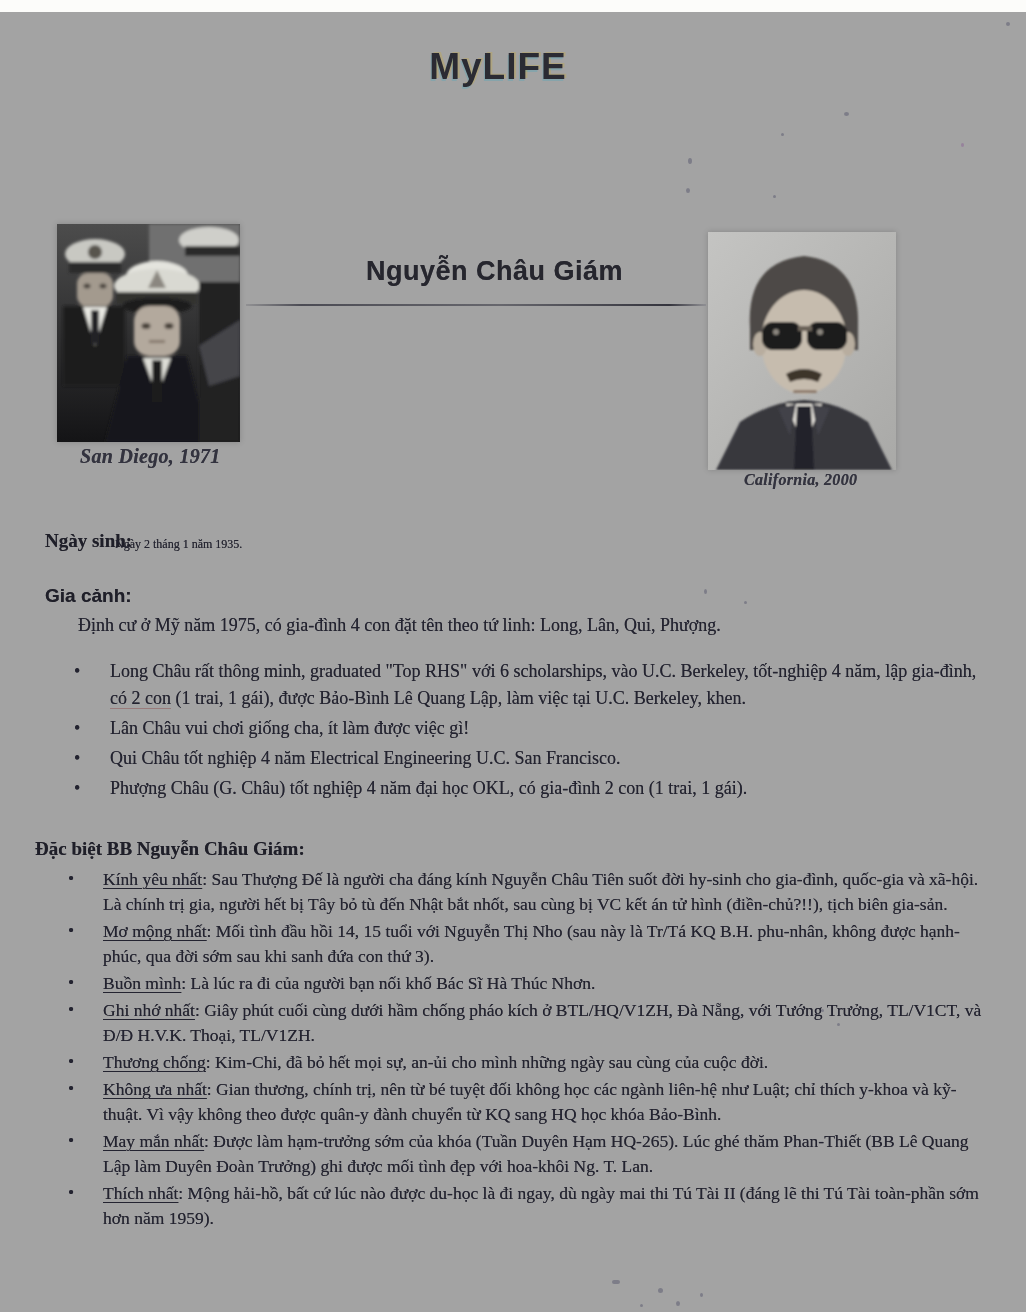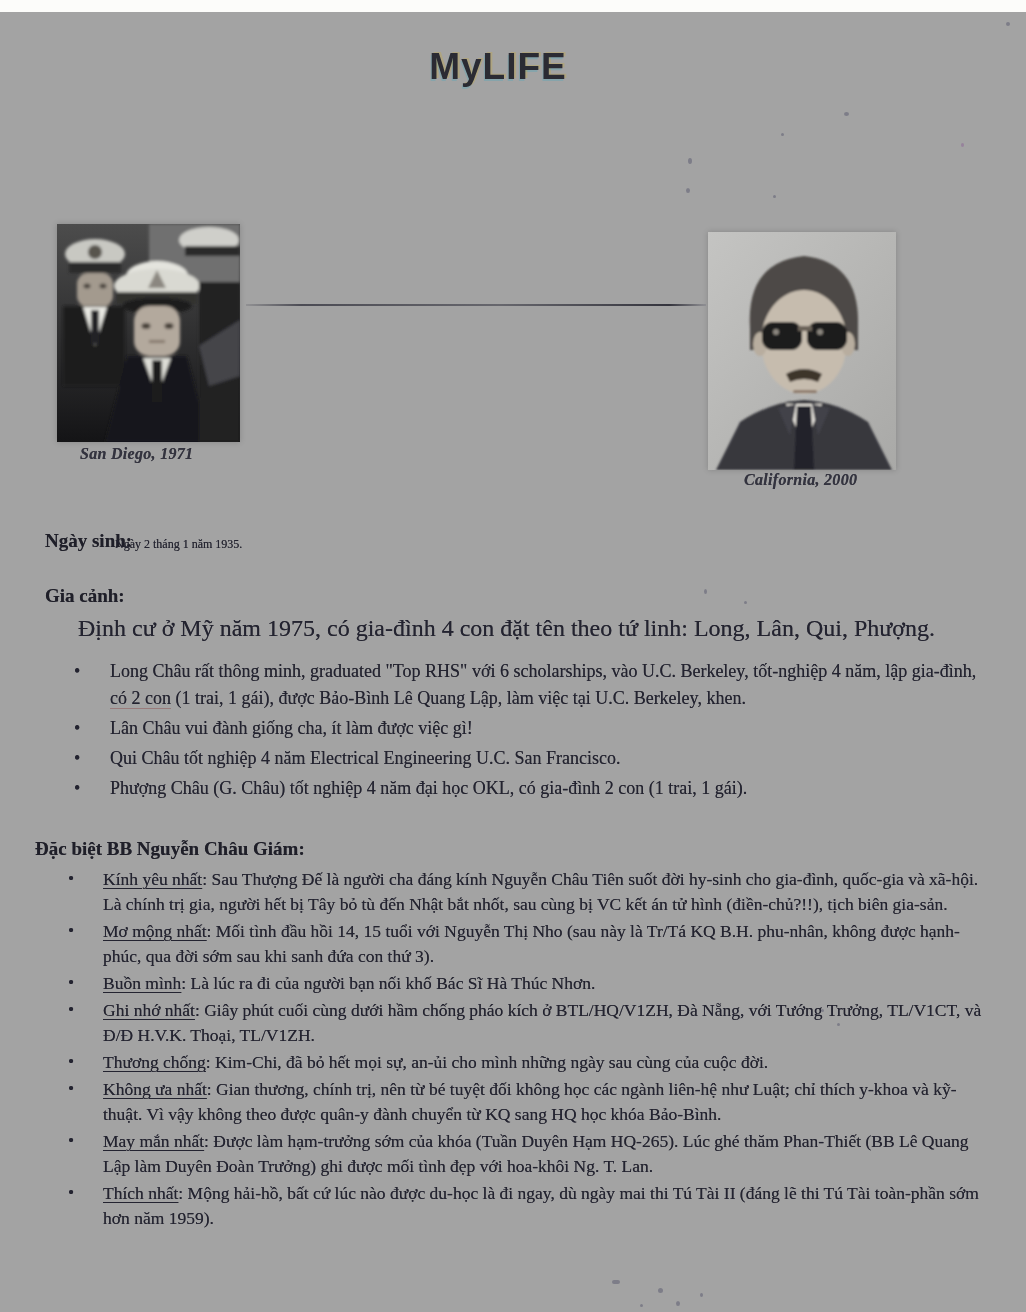--- a/index.html
+++ b/index.html
@@ -32,31 +32,31 @@
 
   .photo { position:absolute; box-shadow:0 0 6px rgba(0,0,0,.18); }
   .photo svg { display:block; }
   .photo-left  { top:212px; left:57px;  width:183px; height:218px; }
   .photo-right { top:220px; left:708px; width:188px; height:238px; }
 
   .caption {
     position:absolute; font-style:italic; font-weight:bold;
     color:#33333f; letter-spacing:.3px;
   }
-  .caption-left  { top:433px; left:80px;  font-size:16px; }
+  .caption-left  { top:433px; left:80px;  font-size:20px; }
   .caption-right { top:459px; left:744px; font-size:16px; }
 
   .h-serif { position:absolute; font-weight:bold; font-size:19px; color:#1f1f29; }
   .h-sans  { position:absolute; font-weight:bold; font-size:19px; color:#1f1f29;
-             font-family:Liberation Serif, serif; }
+             font-family:Liberation Sans, sans-serif; }
 
   .birth-heading   { top:518px; left:45px;text-align:center; }
   .birth-value     { position:absolute; top:525px; left:115px; font-size:12px; }
   .family-heading  { top:573px; left:45px; }
-  .family-intro    { position:absolute; top:603px; left:78px; font-size:24px; }
+  .family-intro    { position:absolute; top:603px; left:78px; font-size:18px; }
   .special-heading { top:826px; left:35px; }
 
   ul.doc-list { list-style:none; margin:0; padding:0; position:absolute; left:0; width:1026px; }
   .family-list  { top:646px; }
   .special-list { top:855px; }
 
   .fli { position:relative; padding-left:110px; padding-right:45px;
          font-size:18px; line-height:27px; margin-bottom:3px; }
   .fli .blt { position:absolute; left:74px; top:0; }
   .sli { position:relative; padding-left:103px; padding-right:38px;
@@ -150,36 +150,37 @@
         <path d="M8,238 L32,190 Q62,170 96,168 Q130,170 160,190 L184,238 Z" fill="#37373c"></path>
         <polygon points="78,172 114,172 96,214" fill="#e6e3dc"></polygon>
         <polygon points="89,174 103,174 106,238 86,238" fill="#23232a"></polygon>
         <path d="M70,176 L88,172 L82,204 Z" fill="#42424a"></path>
         <path d="M122,176 L104,172 L110,204 Z" fill="#42424a"></path>
       </g>
     </svg>
   </div>
   <div class="caption caption-right doc-text">California, 2000</div>
 
+  <div class="name doc-text">Nguyễn Châu Giám</div>
   <div class="name-rule"></div>
 
   <div class="h-serif birth-heading doc-text">Ngày sinh:</div>
   <div class="birth-value doc-text">Ngày 2 tháng 1 năm 1935.</div>
 
   <div class="h-sans family-heading doc-text">Gia cảnh:</div>
   <div class="family-intro doc-text">Định cư ở Mỹ năm 1975, có gia-đình 4 con đặt tên theo tứ linh: Long, Lân, Qui, Phượng.</div>
 
   <ul class="doc-list family-list">
     <li class="fli doc-text">
       <span class="blt">•</span>
       <span>Long Châu rất thông minh, graduated "Top RHS" với 6 scholarships, vào U.C. Berkeley, tốt-nghiệp 4 năm, lập gia-đình, </span><span class="u2">có 2 con</span><span> (1 trai, 1 gái), được Bảo-Bình Lê Quang Lập, làm việc tại U.C. Berkeley, khen.</span>
     </li>
     <li class="fli doc-text">
       <span class="blt">•</span>
-      <span>Lân Châu vui đành giống cha, ít làm được việc gì!</span>
+      <span>Lân Châu vui chơi giống cha, ít làm được việc gì!</span>
     </li>
     <li class="fli doc-text">
       <span class="blt">•</span>
       <span>Qui Châu tốt nghiệp 4 năm Electrical Engineering U.C. San Francisco.</span>
     </li>
     <li class="fli doc-text">
       <span class="blt">•</span>
       <span>Phượng Châu (G. Châu) tốt nghiệp 4 năm đại học OKL, có gia-đình 2 con (1 trai, 1 gái).</span>
     </li>
   </ul>

